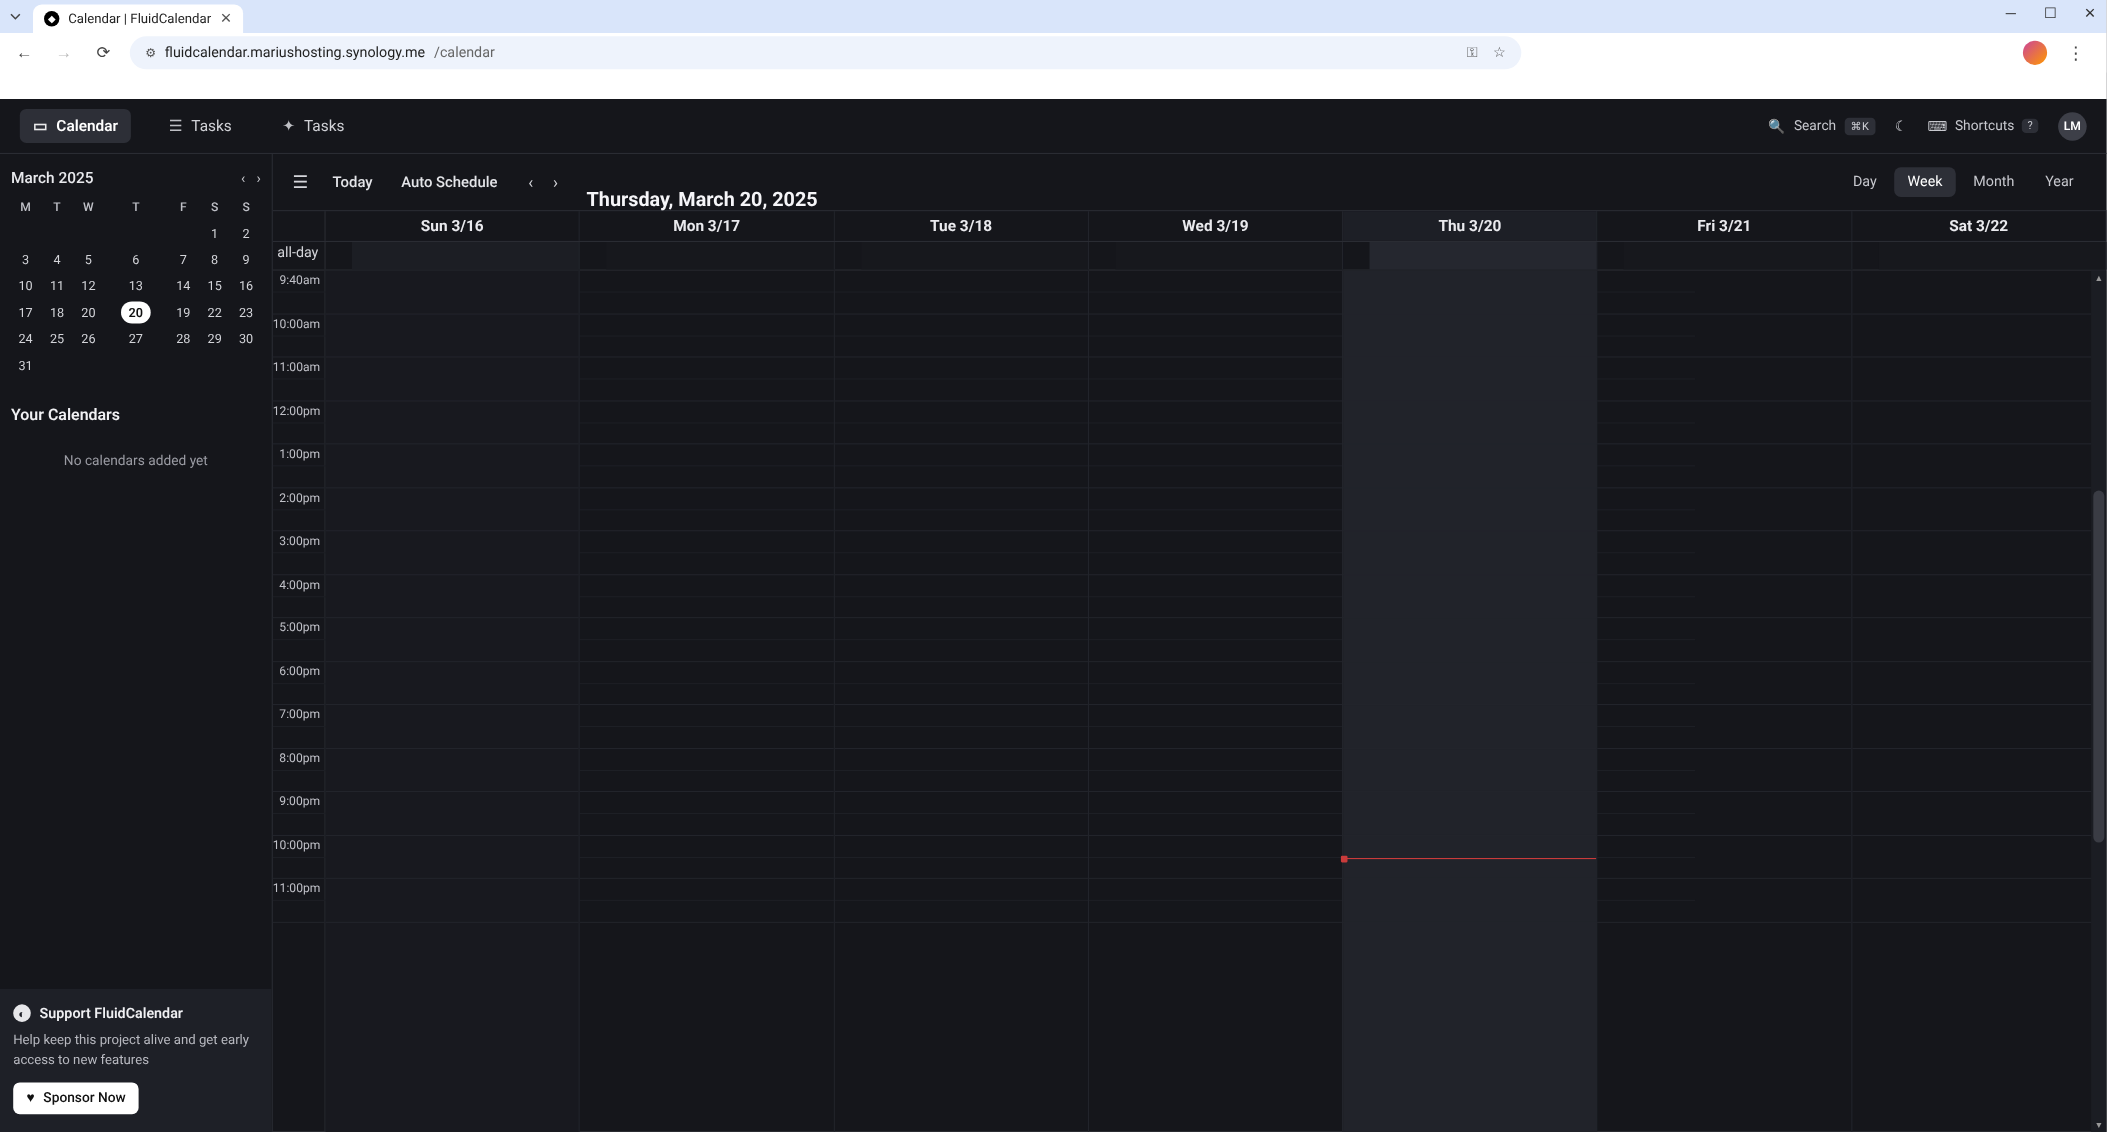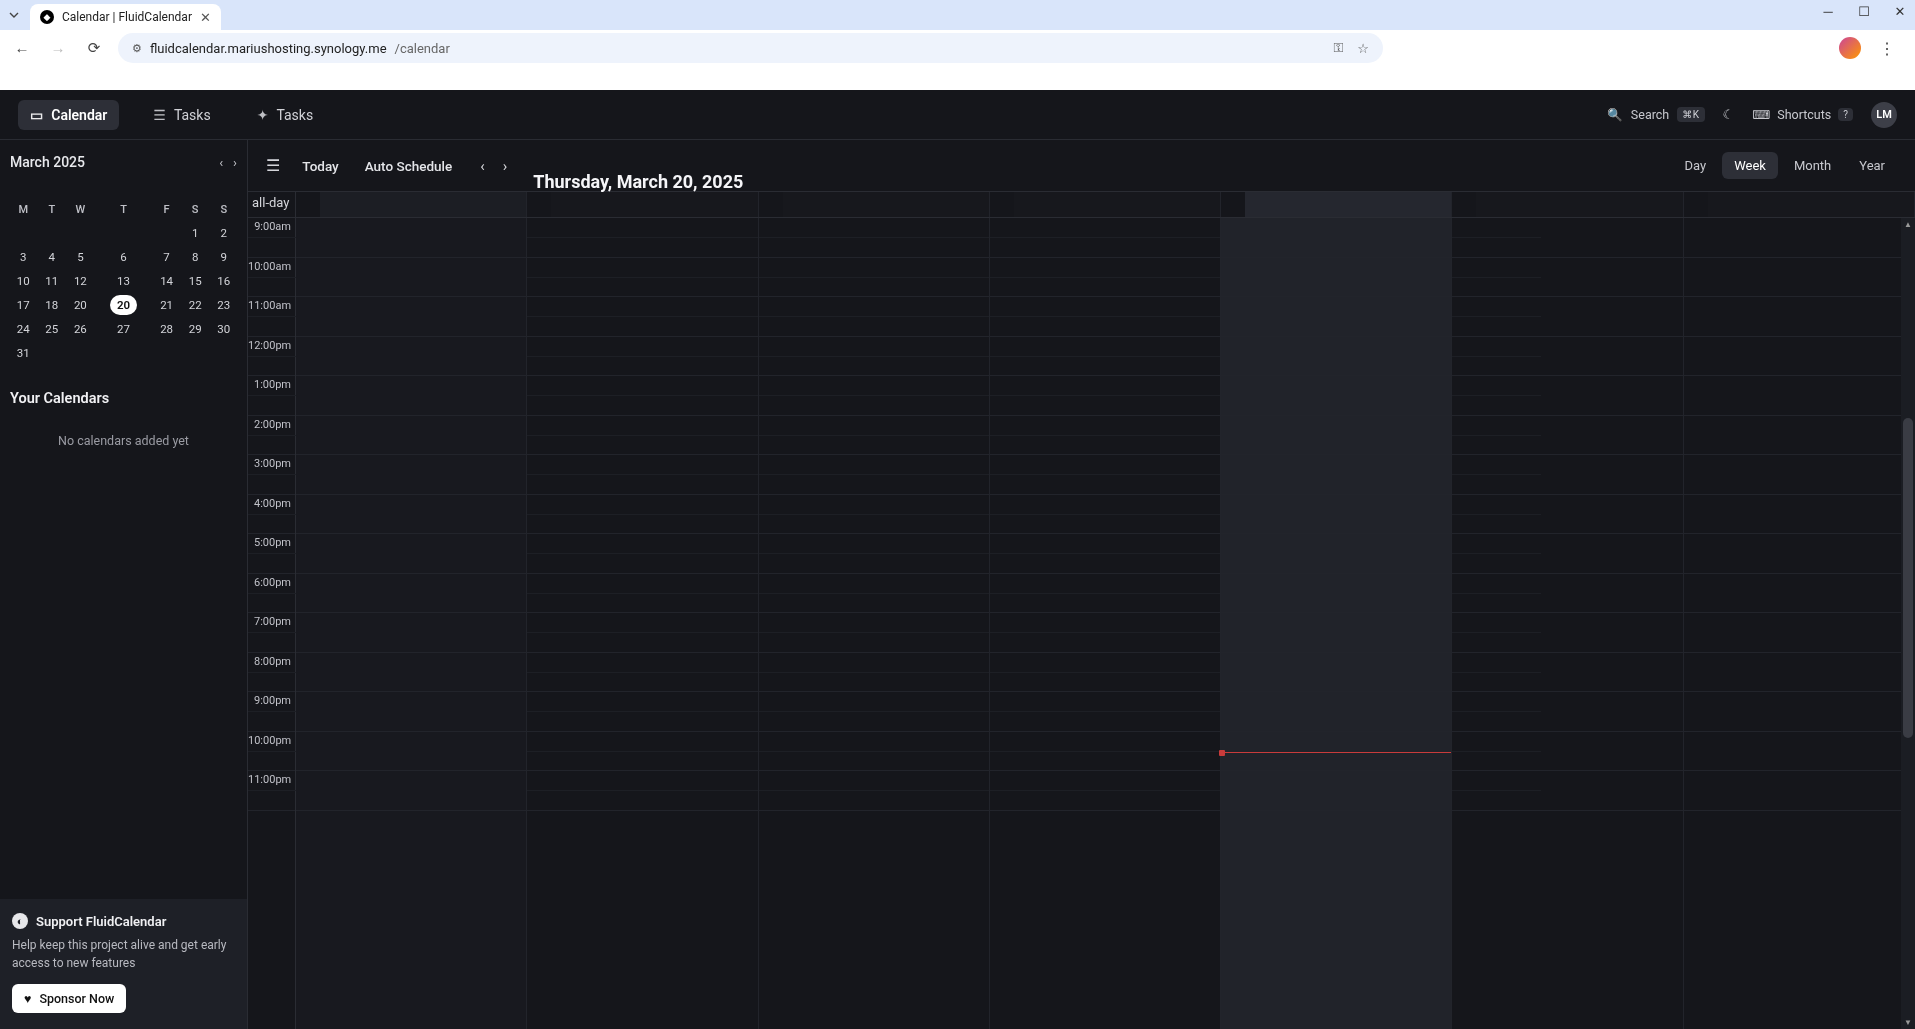--- a/index.html
+++ b/index.html
@@ -37,21 +37,21 @@
 .search-btn { display:flex; align-items:center; gap:8px; cursor:pointer;}
 .kbd { background:#2d2f37; padding:2px 5px; border-radius:4px; font-size:10px; color:#cfd0d6; letter-spacing:0.5px;}
 .theme-toggle { font-size:13px; cursor:pointer;}
 .shortcuts-btn { display:flex; align-items:center; gap:7px; cursor:pointer;}
 .kbd-q { background:#2d2f37; padding:1px 5px; border-radius:4px; font-size:10px;}
 .avatar { width:26px; height:26px; border-radius:50%; background:#3d3f48; display:flex; align-items:center; justify-content:center; font-size:11px; font-weight:600; color:#fff;}
 
 .app-body { flex:1; display:flex; min-height:0;}
 .sidebar { width:248px; border-right:1px solid #2a2c33; display:flex; flex-direction:column; }
 .mini-cal { padding:14px 8px 4px 8px; }
-.mini-head { display:flex; align-items:center; margin-bottom:27px; padding:0 2px;}
+.mini-head { display:flex; align-items:center; margin-bottom:6px; padding:0 2px;}
 .mini-title { font-size:14px; color:#e8e9ed; font-weight:500;}
 .mini-nav { margin-left:auto; display:flex; gap:10px; color:#c4c5cb; }
 .mini-nav span{ cursor:pointer; font-size:13px;}
 .mini-grid { width:100%; }
 .mini-grid th { font-size:11px; color:#bfc0c7; font-weight:500; padding:4px 0; text-align:center;}
 .mini-grid td { font-size:11.5px; color:#d3d4d9; text-align:center; padding:4px 0; cursor:pointer;}
 .mini-grid td.today span { background:#fff; color:#111; border-radius:12px; padding:3px 7px; font-weight:600;}
 .your-cal { padding:20px 10px 8px 10px;}
 .your-cal h4 { font-size:14.5px; font-weight:600; color:#f1f1f4; margin-bottom:18px;}
 .empty-cal { font-size:12.5px; color:#9a9ba3; text-align:center; padding:8px 0;}
@@ -226,21 +226,21 @@
                 <td>13</td>
                 <td>14</td>
                 <td>15</td>
                 <td>16</td>
               </tr>
               <tr>
                 <td>17</td>
                 <td>18</td>
                 <td>20</td>
                 <td class="today"><span>20</span></td>
-                <td>21</td>
+                <td>19</td>
                 <td>22</td>
                 <td>23</td>
               </tr>
               <tr>
                 <td>24</td>
                 <td>25</td>
                 <td>26</td>
                 <td>27</td>
                 <td>28</td>
                 <td>29</td>
@@ -287,33 +287,43 @@
         <span class="date-title">Thursday, March 20, 2025</span>
         <div class="view-switch">
           <span class="view-btn">Day</span>
           <span class="view-btn active">Week</span>
           <span class="view-btn">Month</span>
           <span class="view-btn">Year</span>
         </div>
       </div>
 
       <div class="grid-wrap">
+        <div class="day-header" id="day-header">
+          <div class="time-gutter-head"></div>
+        <div class="day-head-cell">Sun 3/16</div>
+            <div class="day-head-cell">Mon 3/17</div>
+            <div class="day-head-cell">Tue 3/18</div>
+            <div class="day-head-cell">Wed 3/19</div>
+            <div class="day-head-cell today">Thu 3/20</div>
+            <div class="day-head-cell">Fri 3/21</div>
+            <div class="day-head-cell">Sat 3/22</div>
+          </div>
         <div class="allday-row" id="allday-row">
           <div class="allday-label">all-day</div>
         <div class="allday-cell sun"></div>
             <div class="allday-cell"></div>
             <div class="allday-cell"></div>
             <div class="allday-cell"></div>
             <div class="allday-cell today"></div>
             <div class="allday-cell"></div>
             <div class="allday-cell"></div>
           </div>
         <div class="time-grid">
           <div class="time-gutter" id="time-gutter">
-              <div class="time-slot">9:00am</div>
+              <div class="time-slot">9:40am</div>
               <div class="time-slot">10:00am</div>
               <div class="time-slot">11:00am</div>
               <div class="time-slot">12:00pm</div>
               <div class="time-slot">1:00pm</div>
               <div class="time-slot">2:00pm</div>
               <div class="time-slot">3:00pm</div>
               <div class="time-slot">4:00pm</div>
               <div class="time-slot">5:00pm</div>
               <div class="time-slot">6:00pm</div>
               <div class="time-slot">7:00pm</div>

